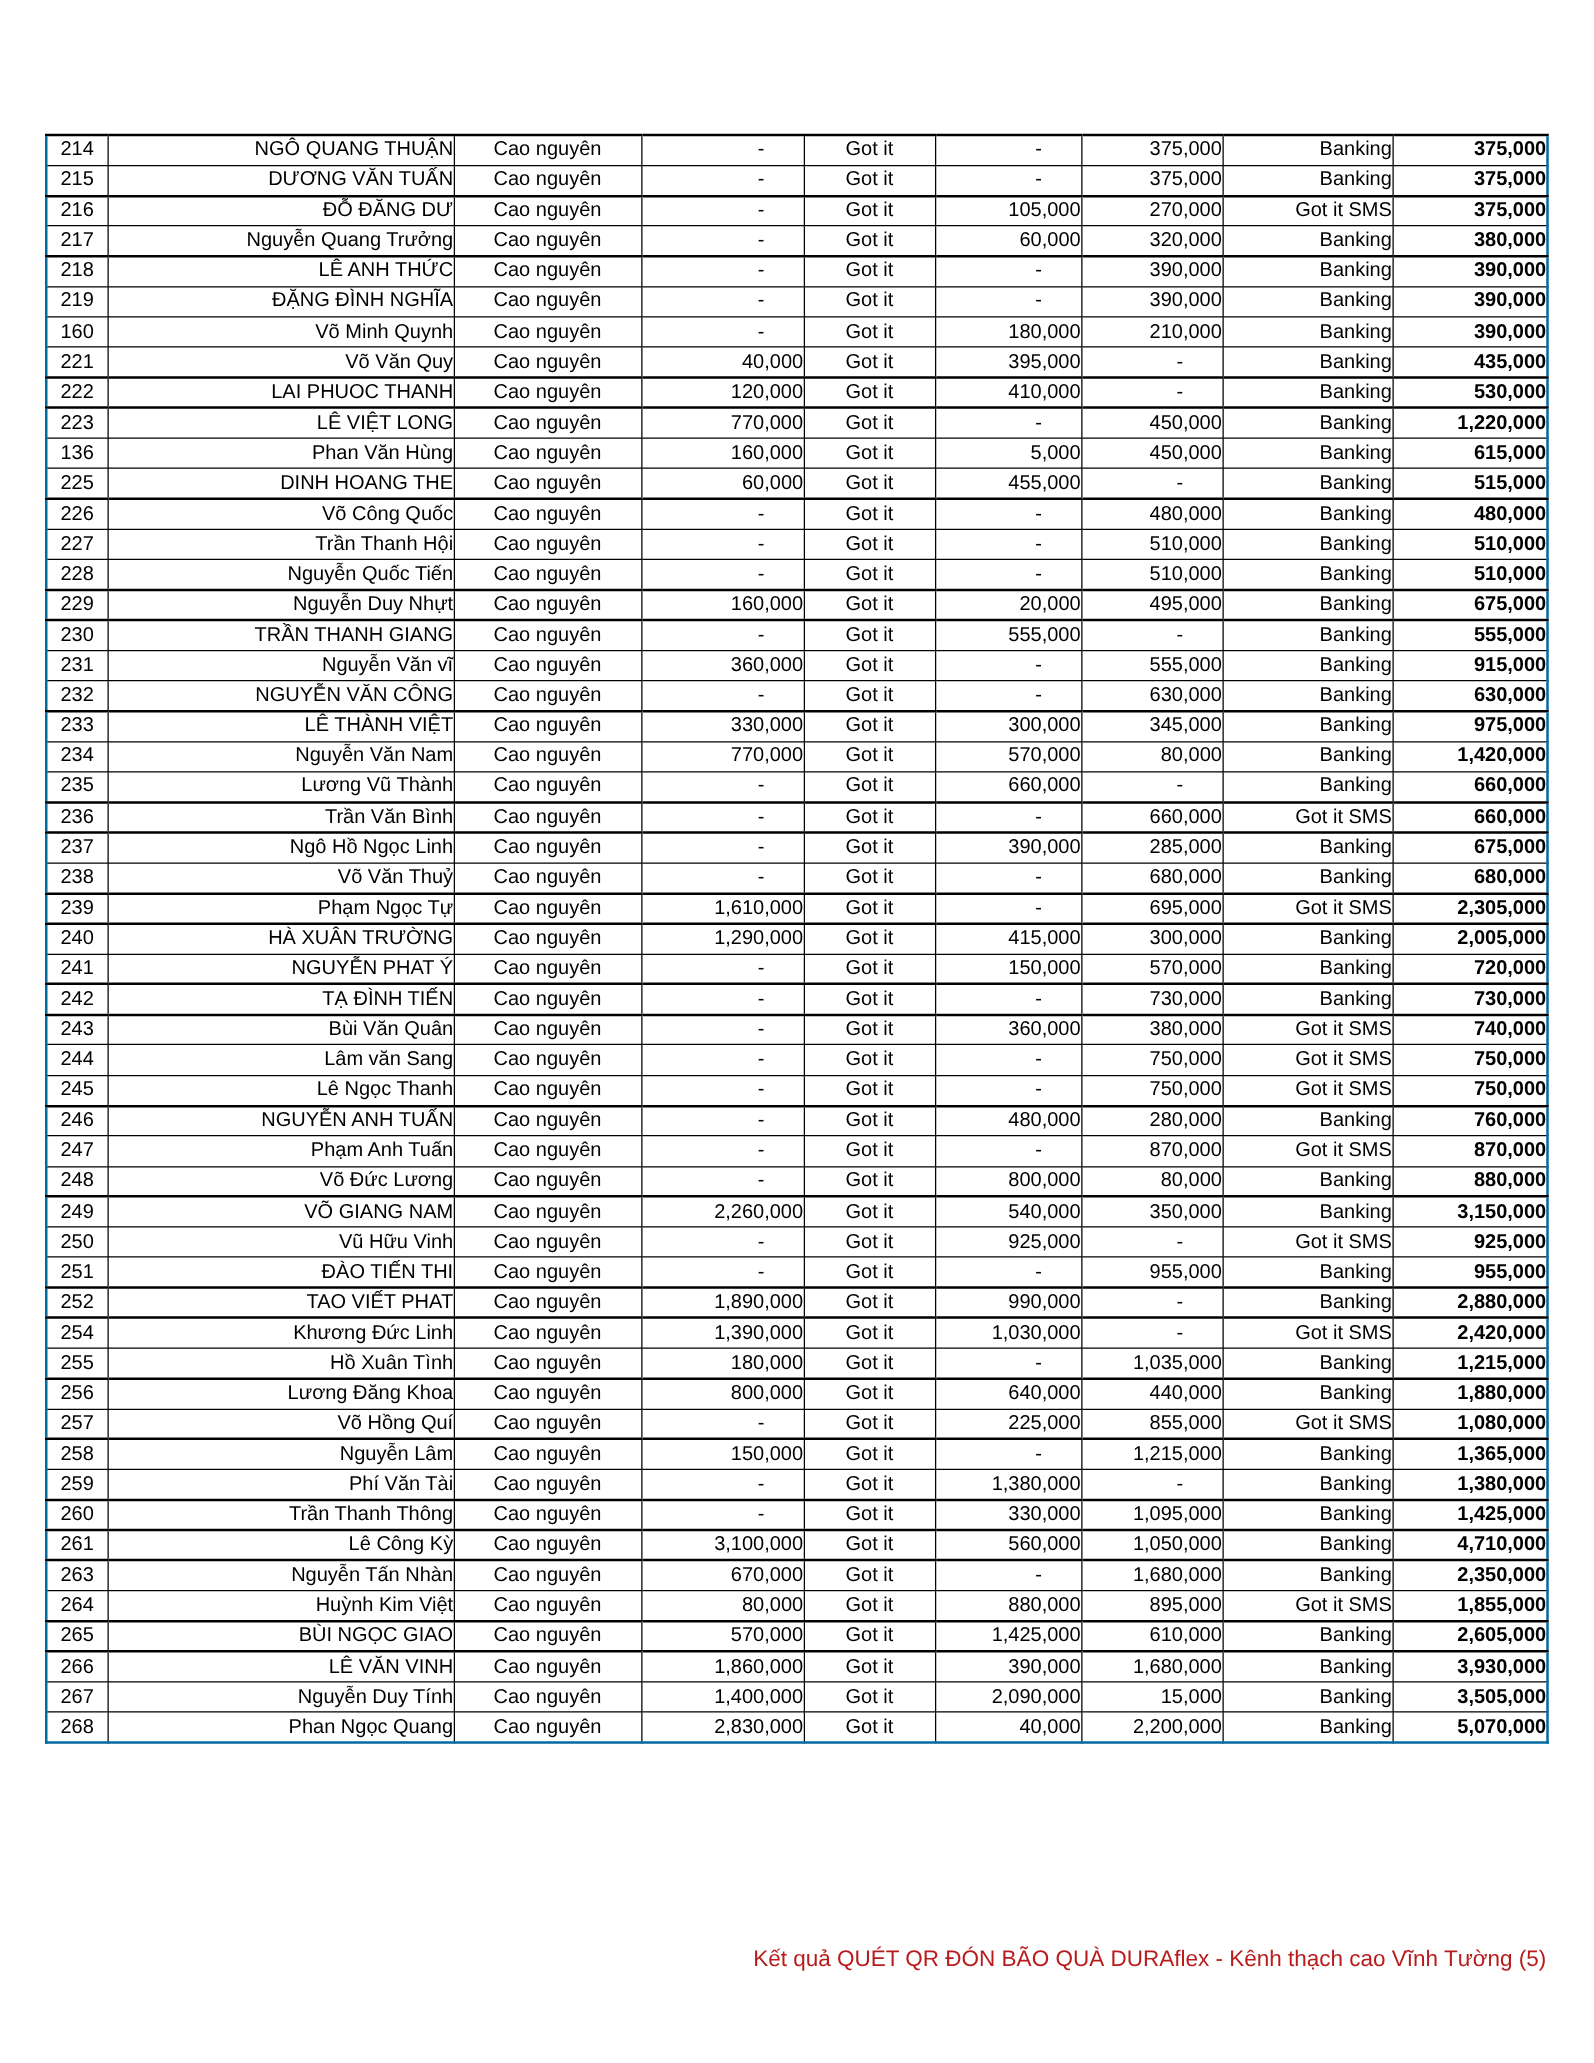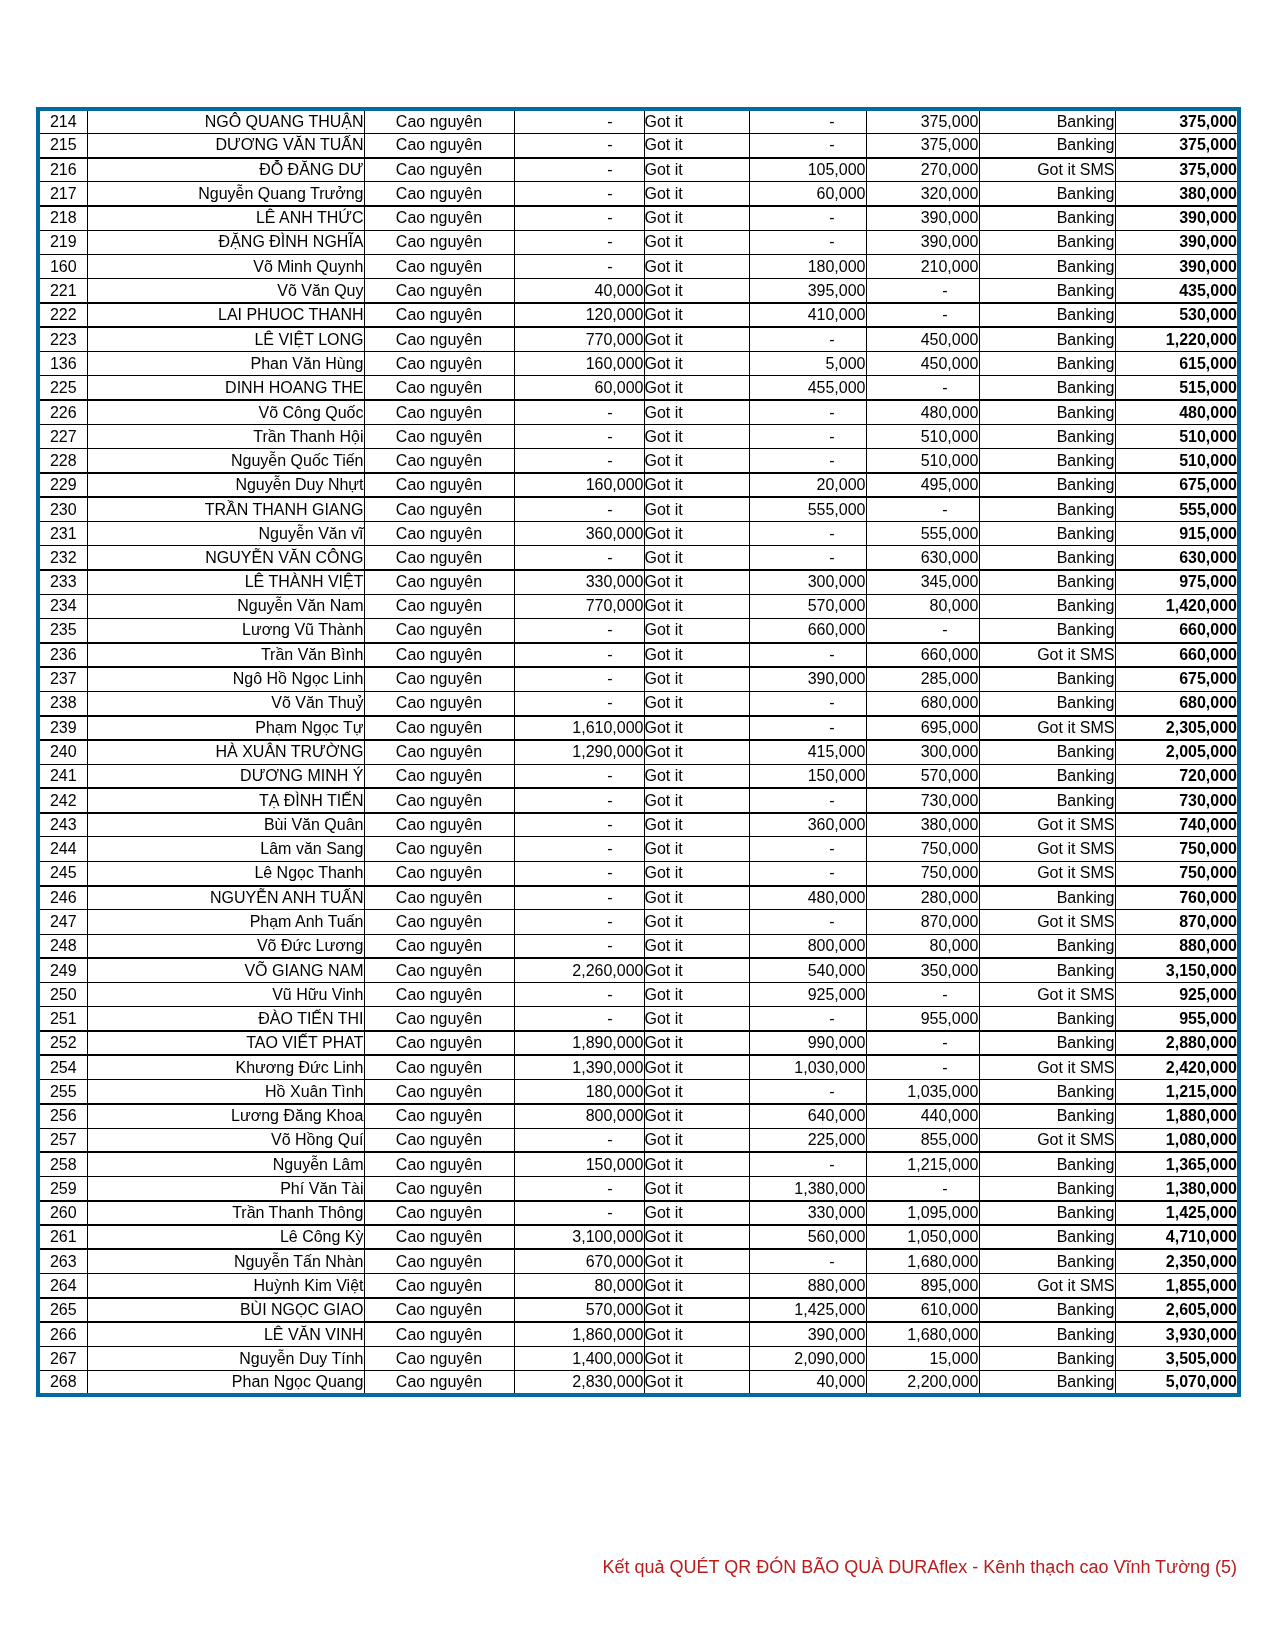--- a/index.html
+++ b/index.html
@@ -11,39 +11,39 @@
     position: relative;
     overflow: hidden;
   }
   .sheet { position: absolute; inset: 0; }
   table.results {
     position: absolute;
     left: 36px; top: 107px;
     width: 1201px;
     border-collapse: collapse;
     table-layout: fixed;
-    border: 4px solid #0369a1;
+    border: 2px solid #0369a1;
   }
   table.results tr { height: 24.27px; }
   table.results td {
     border: 1px solid #000;
     font-size: 16px;
     line-height: 1;
     padding: 0;
     white-space: nowrap;
     overflow: hidden;
     vertical-align: middle;
   }
   tr.thick td { border-top-width: 2px; }
   td.c-no     { text-align: center; }
   td.c-name   { text-align: right; }
   td.c-region { text-align: center; }
   td.c-num    { text-align: right; padding-right: 9px; }
   td.c-num.dash { padding-right: 31px; }
-  td.c-status { text-align: left; }
+  td.c-status { text-align: center; }
   td.c-method { text-align: right; padding-left: 8px; }
   td.c-total  { text-align: right; padding-right: 10px; font-weight: bold; }
   .footer-caption {
     position: absolute;
     top: 1557px;
     right: 38px;
     font-size: 18px;
     color: #b91c1c;
     white-space: nowrap;
   }
@@ -358,21 +358,21 @@
           <td class="c-region">Cao nguyên</td>
           <td class="c-num">1,290,000</td>
           <td class="c-status">Got it</td>
           <td class="c-num">415,000</td>
           <td class="c-num">300,000</td>
           <td class="c-method">Banking</td>
           <td class="c-total">2,005,000</td>
         </tr>
         <tr>
           <td class="c-no">241</td>
-          <td class="c-name">DƯƠNG MINH Ý</td>
+          <td class="c-name">NGUYỄN PHAT Ý</td>
           <td class="c-region">Cao nguyên</td>
           <td class="c-num dash">-</td>
           <td class="c-status">Got it</td>
           <td class="c-num">150,000</td>
           <td class="c-num">570,000</td>
           <td class="c-method">Banking</td>
           <td class="c-total">720,000</td>
         </tr>
         <tr class="thick">
           <td class="c-no">242</td>

